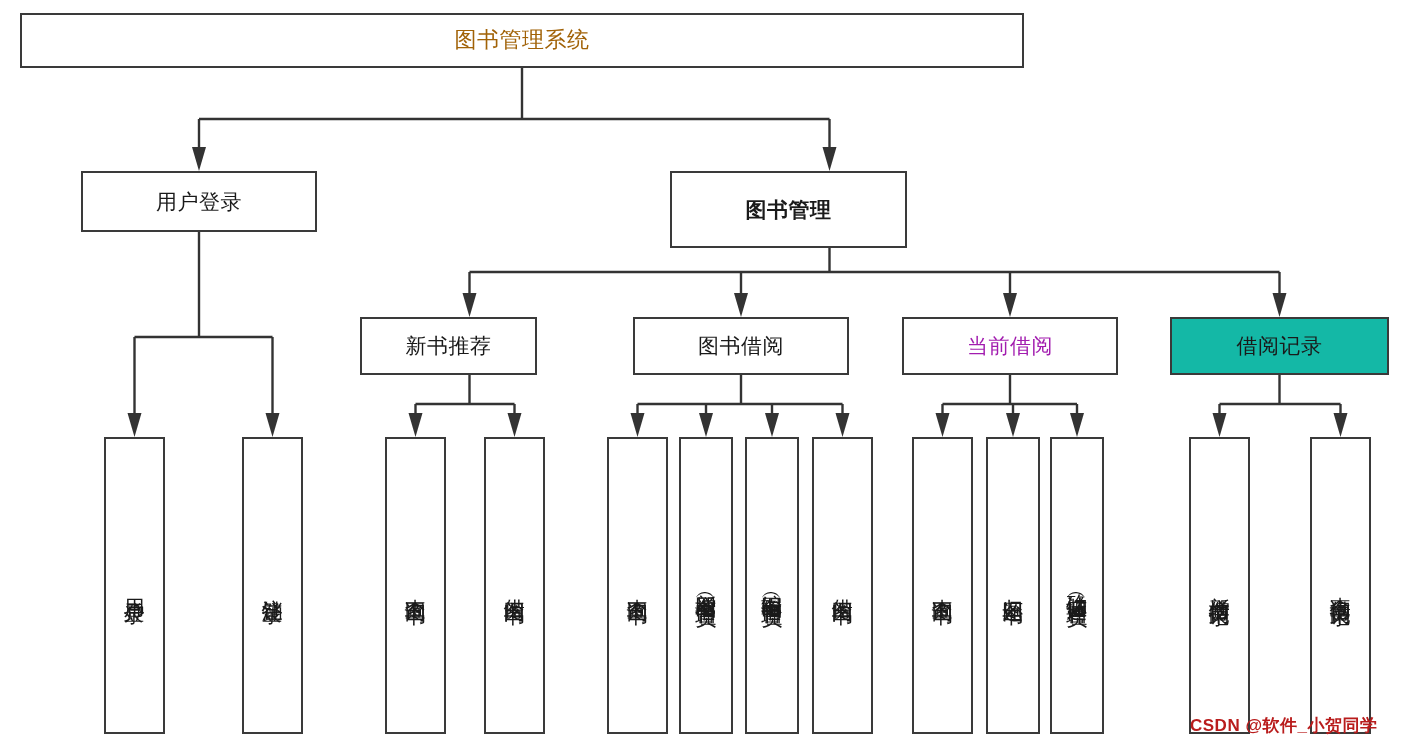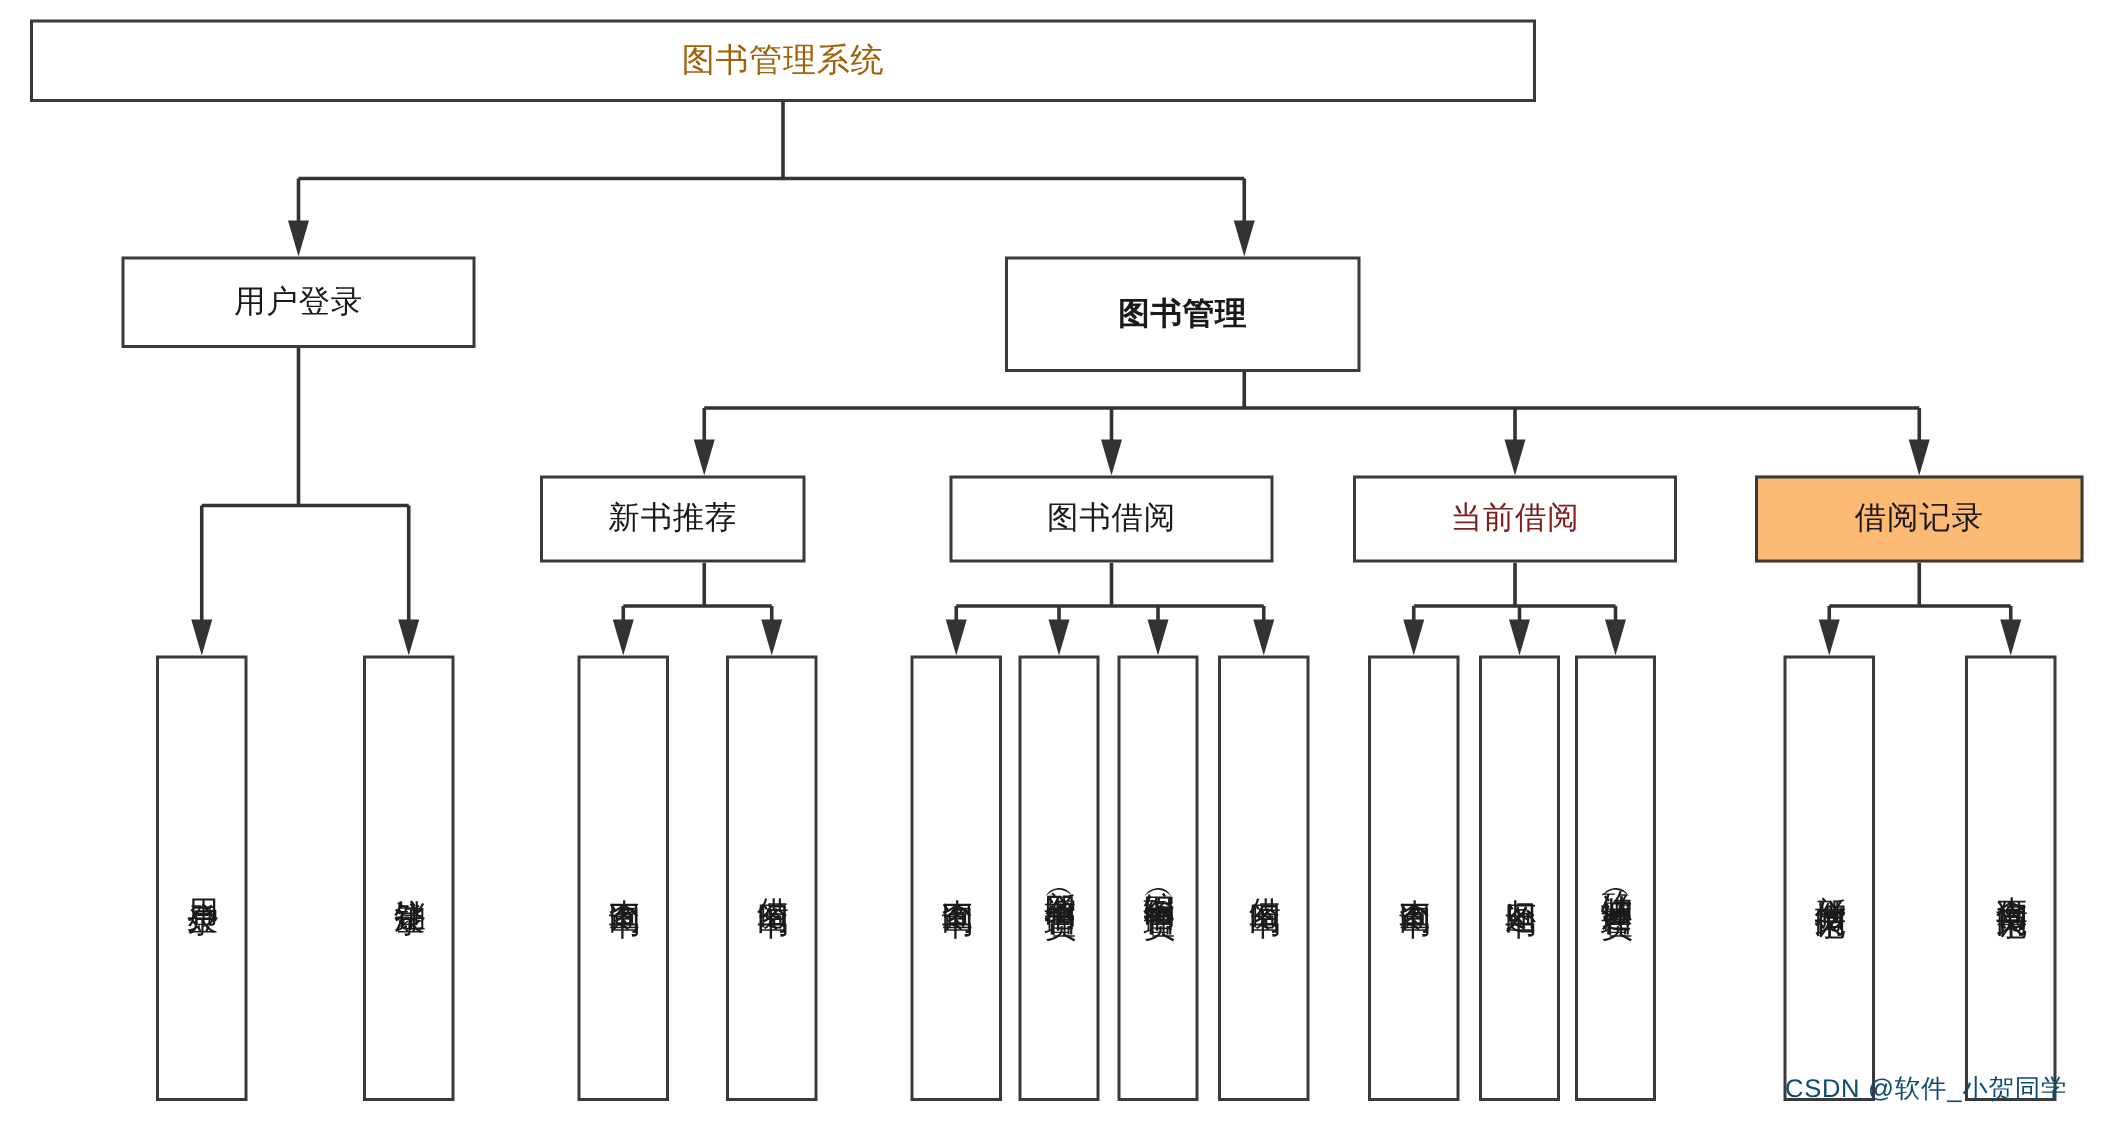--- a/index.html
+++ b/index.html
@@ -129,23 +129,23 @@
       <div class="node horizontal" style="left: 670px; top: 171px; width: 237px; height: 77px; border-color: rgb(58, 58, 58); background: rgb(255, 255, 255); font-weight: bold;">
         <span class="label" style="color: rgb(26, 26, 26);">图书管理</span>
       </div>
       <div class="node horizontal" style="left: 360px; top: 317px; width: 177px; height: 58px; border-color: rgb(58, 58, 58); background: rgb(255, 255, 255);">
         <span class="label" style="color: rgb(26, 26, 26);">新书推荐</span>
       </div>
       <div class="node horizontal" style="left: 633px; top: 317px; width: 216px; height: 58px; border-color: rgb(58, 58, 58); background: rgb(255, 255, 255);">
         <span class="label" style="color: rgb(26, 26, 26);">图书借阅</span>
       </div>
       <div class="node horizontal" style="left: 902px; top: 317px; width: 216px; height: 58px; border-color: rgb(58, 58, 58); background: rgb(255, 255, 255);">
-        <span class="label" style="color: #7f1d1d;">当前借阅</span>
+        <span class="label" style="color: #a21caf;">当前借阅</span>
       </div>
-      <div class="node horizontal" style="left: 1170px; top: 317px; width: 219px; height: 58px; border-color: rgb(58, 58, 58); background: #fdba74;">
+      <div class="node horizontal" style="left: 1170px; top: 317px; width: 219px; height: 58px; border-color: rgb(58, 58, 58); background: #14b8a6;">
         <span class="label" style="color: rgb(26, 26, 26);">借阅记录</span>
       </div>
       <div class="node vertical" style="left: 104px; top: 437px; width: 61px; height: 297px; border-color: rgb(58, 58, 58); background: rgb(255, 255, 255);">
         <span class="label" style="color: rgb(26, 26, 26);">用户登录</span>
       </div>
       <div class="node vertical" style="left: 242px; top: 437px; width: 61px; height: 297px; border-color: rgb(58, 58, 58); background: rgb(255, 255, 255);">
         <span class="label" style="color: rgb(26, 26, 26);">注销登录</span>
       </div>
       <div class="node vertical" style="left: 385px; top: 437px; width: 61px; height: 297px; border-color: rgb(58, 58, 58); background: rgb(255, 255, 255);">
         <span class="label" style="color: rgb(26, 26, 26);">查询图书</span>
@@ -174,14 +174,14 @@
       <div class="node vertical" style="left: 1050px; top: 437px; width: 54px; height: 297px; border-color: rgb(58, 58, 58); background: rgb(255, 255, 255);">
         <span class="label" style="color: rgb(26, 26, 26);">确认归还（管理员）</span>
       </div>
       <div class="node vertical" style="left: 1189px; top: 437px; width: 61px; height: 297px; border-color: rgb(58, 58, 58); background: rgb(255, 255, 255);">
         <span class="label" style="color: rgb(26, 26, 26);">新增借阅记录</span>
       </div>
       <div class="node vertical" style="left: 1310px; top: 437px; width: 61px; height: 297px; border-color: rgb(58, 58, 58); background: rgb(255, 255, 255);">
         <span class="label" style="color: rgb(26, 26, 26);">查询借阅记录</span>
       </div>
     </div>
-  <div class="watermark" style="left: 1190px; top: 714px; color: #0c4a6e;">CSDN @软件_小贺同学</div>
+  <div class="watermark" style="left: 1190px; top: 714px; color: #b91c1c; font-weight: bold;">CSDN @软件_小贺同学</div>
 </div>
 
 </body></html>

